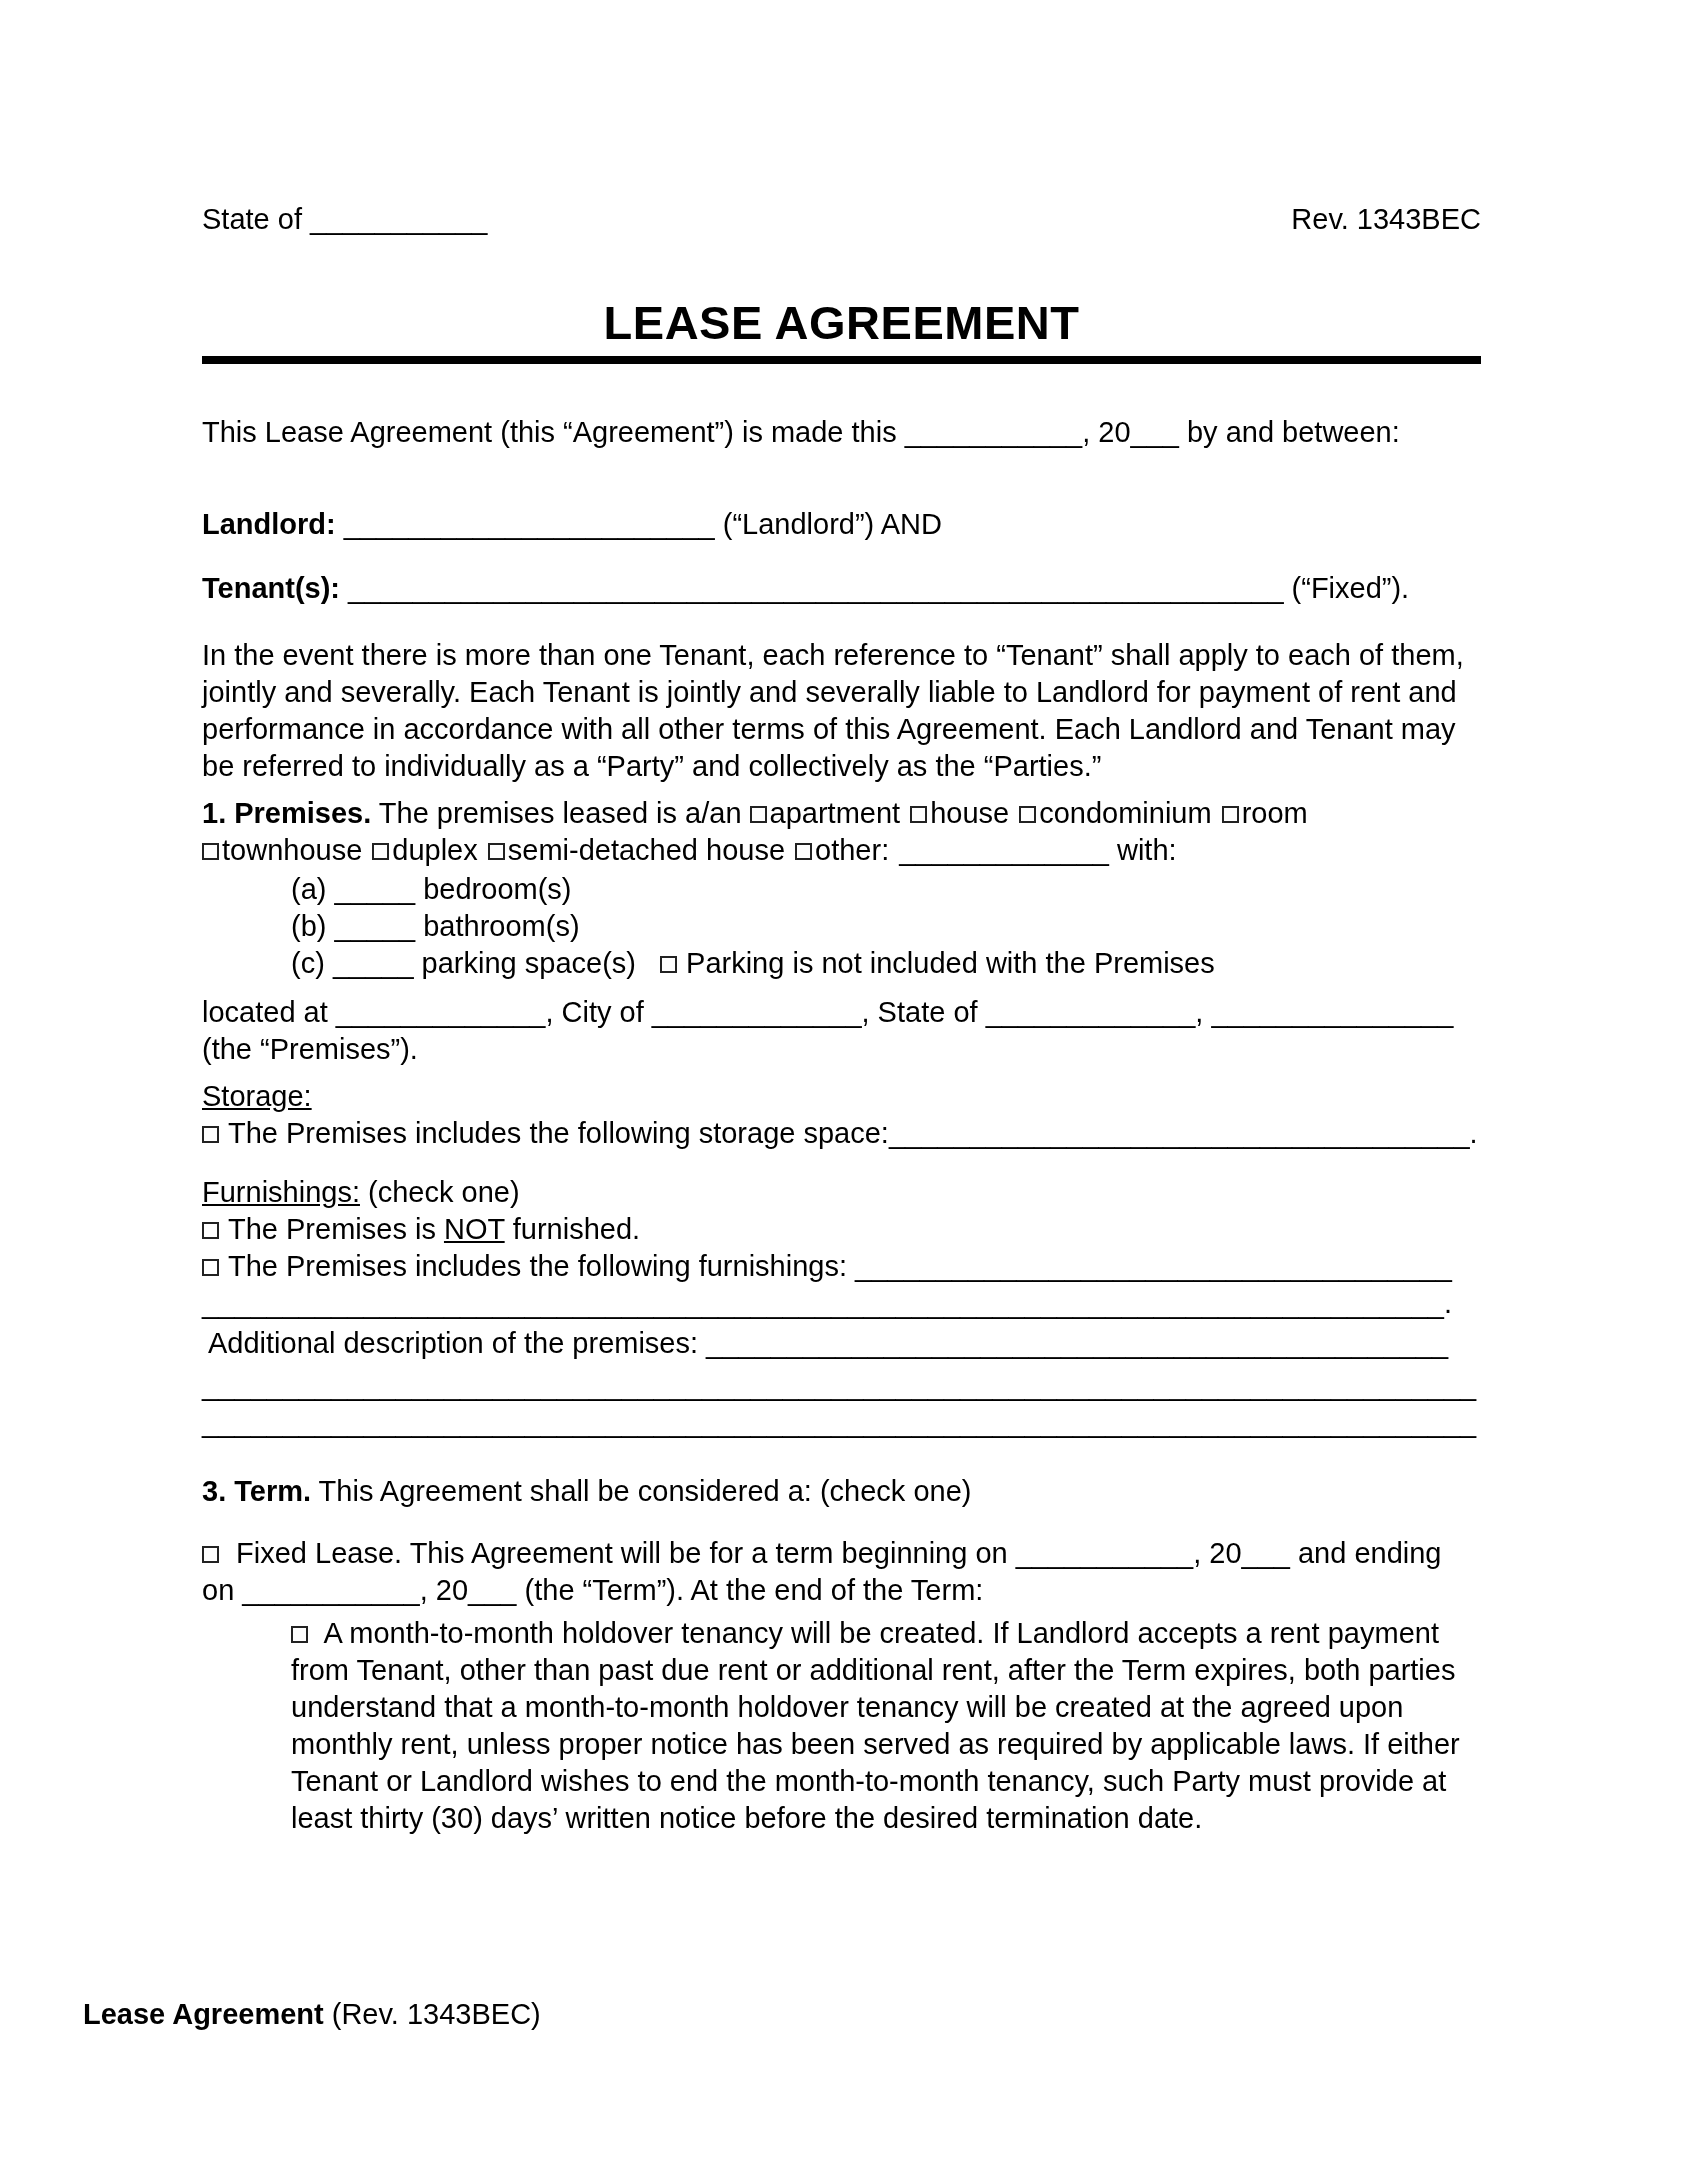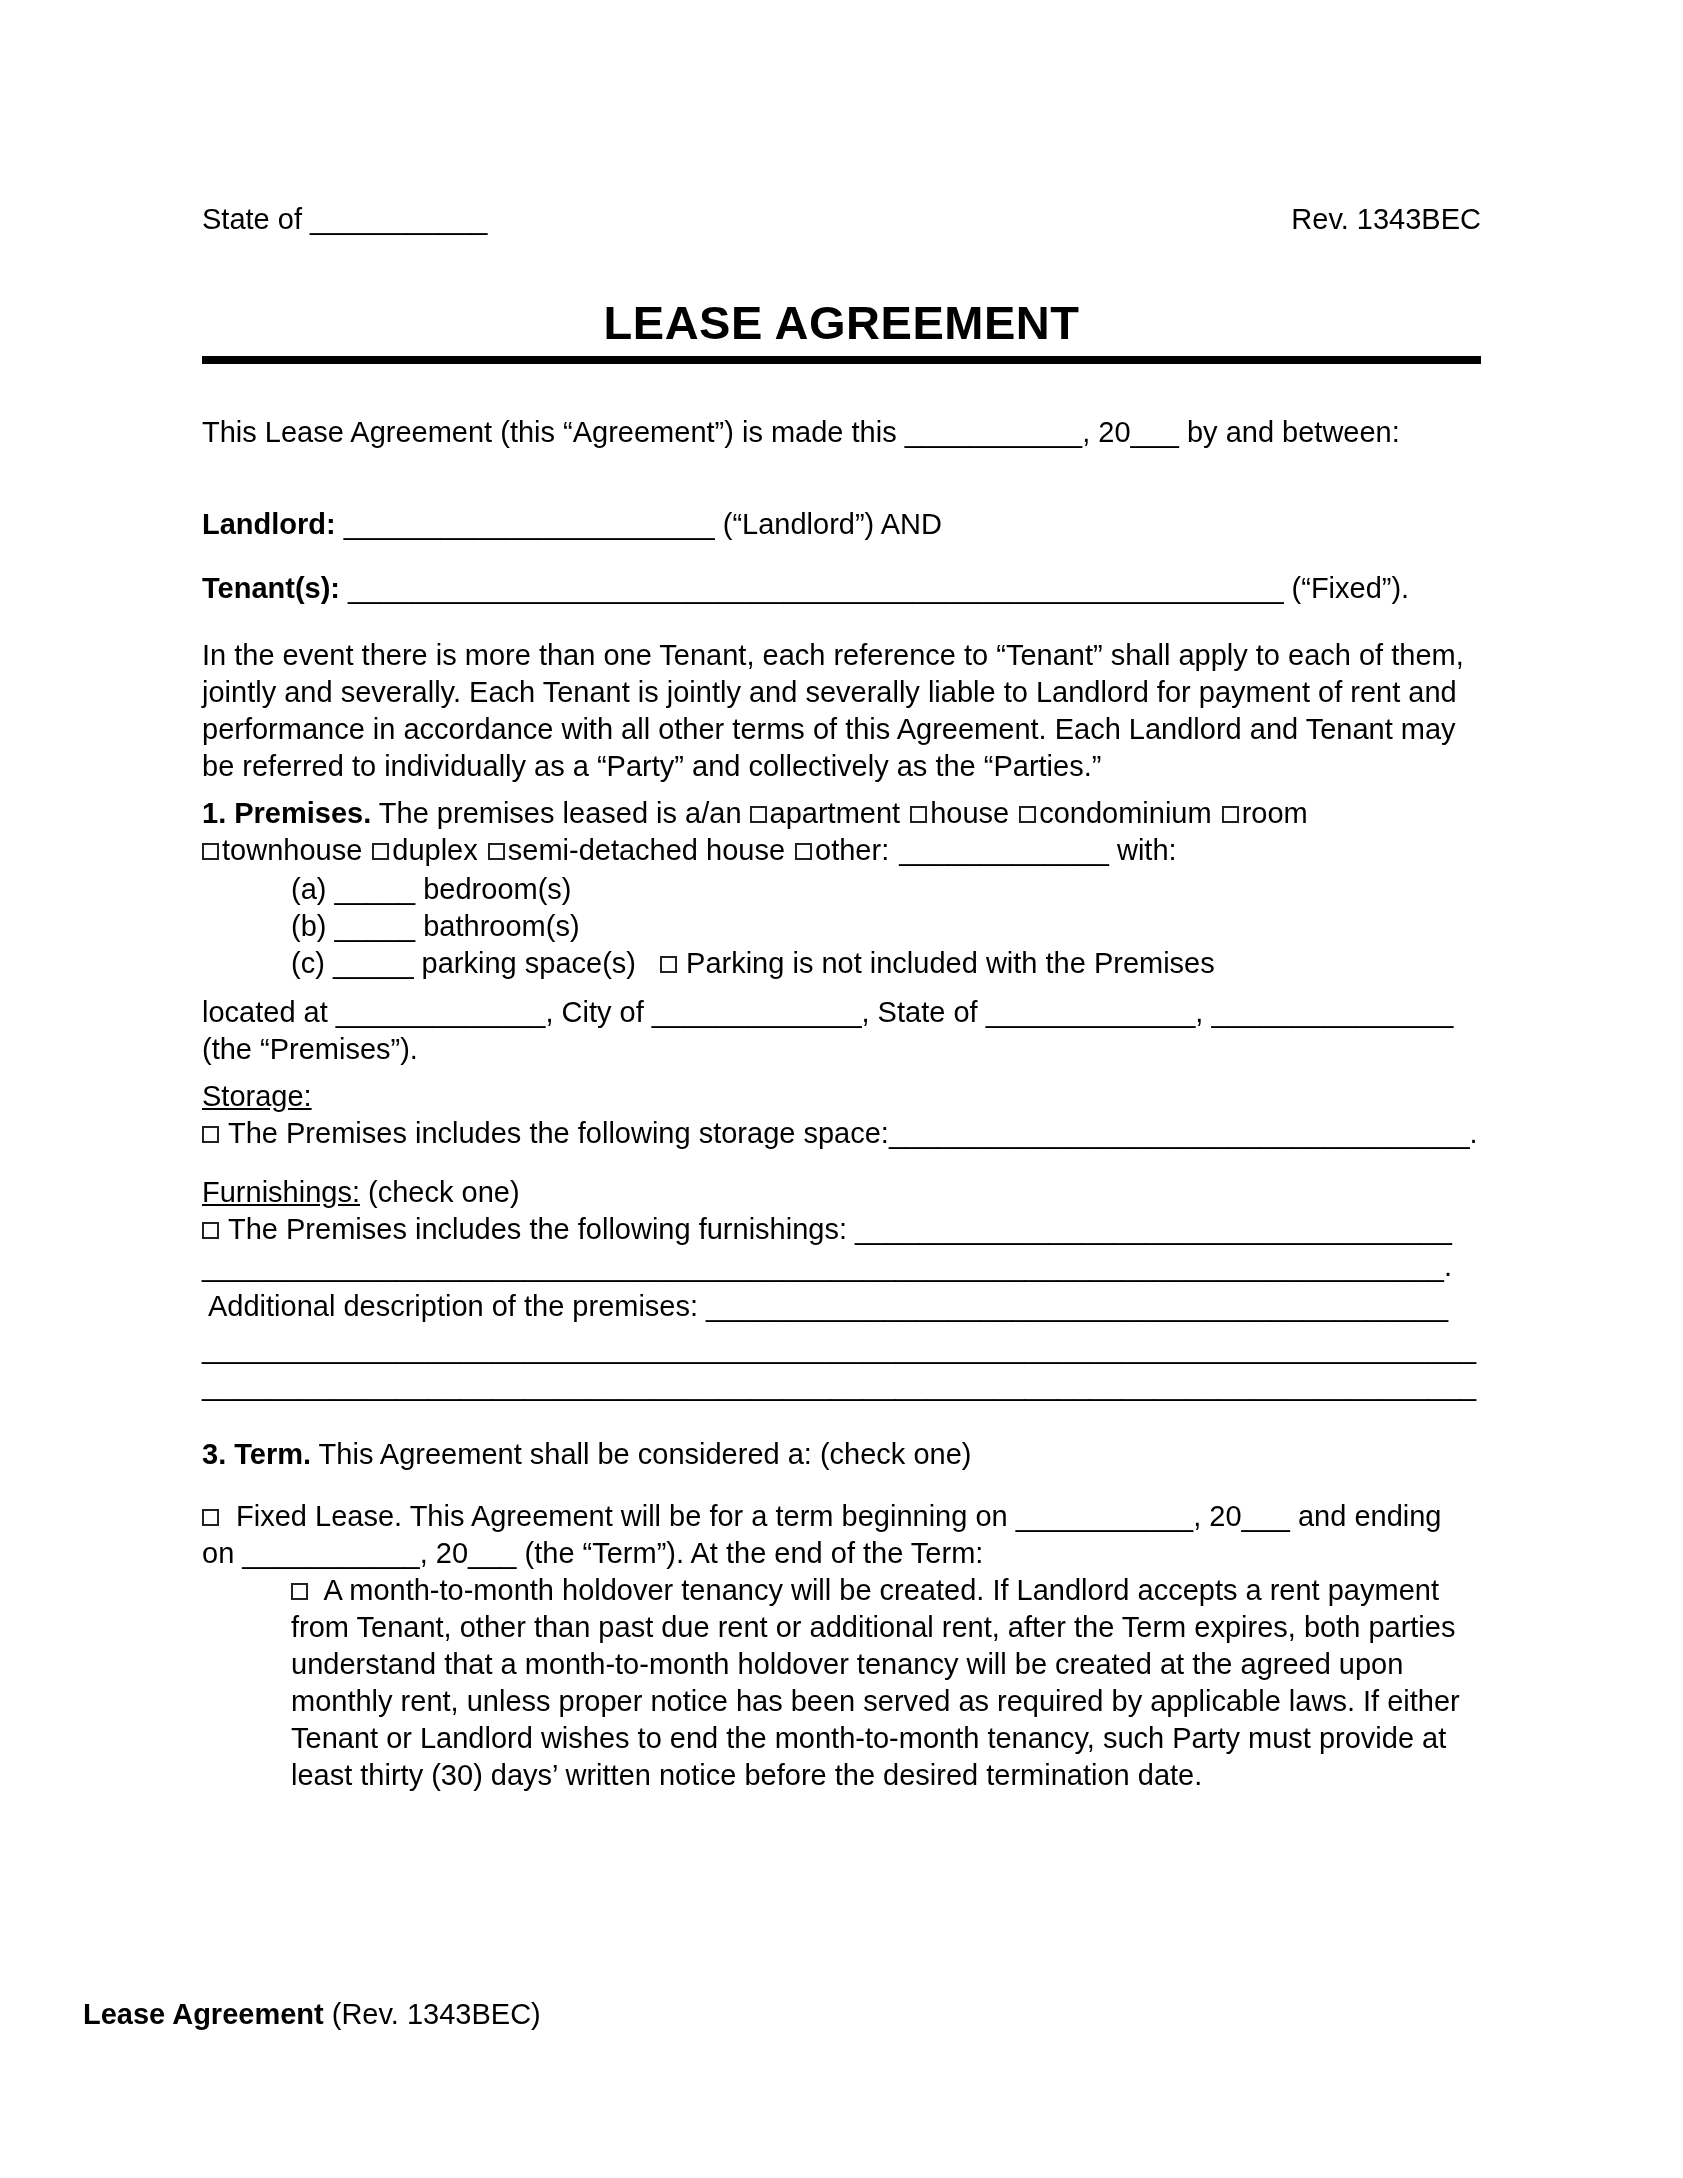--- a/index.html
+++ b/index.html
@@ -16,21 +16,21 @@
   .b { font-weight:700; }
   .u { text-decoration:underline; }
   .para { }
   .cb {
     display:inline-block; width:17px; height:17px;
     border:2px solid #222; margin-right:3px; background:#fff;
   }
   .cb-sp { margin-right:9px; }
   .opt { white-space:nowrap; margin-right:10px; }
   .abc { margin-left:89px; }
-  .holdover { margin-left:89px; }
+  .holdover { margin-left:89px;margin-top:6px; }
   .addl { padding-left:6px; }
   .footer { position:absolute; left:83px; top:1996px; }
 </style>
 </head>
 <body>
 
 <div class="content">
 
   <div class="hdr">
     <span>State of ___________</span>
@@ -82,20 +82,23 @@
     <span class="u">Storage:</span>
   </div>
   <div class="para">
     <span class="cb cb-sp"></span><span>The Premises includes the following storage space:</span><span>____________________________________</span><span>.</span>
   </div>
 
   <div class="para" style="margin-top:22px">
     <span class="u">Furnishings:</span><span> (check one)</span>
   </div>
   <div class="para">
+    <span class="cb cb-sp"></span><span>The Premises is </span><span class="u">NOT</span><span> furnished.</span>
+  </div>
+  <div class="para">
     <span class="cb cb-sp"></span><span>The Premises includes the following furnishings: </span><span>_____________________________________</span>
   </div>
   <div class="para">_____________________________________________________________________________.</div>
 
   <div class="para addl" style="margin-top:3px">
     <span>Additional description of the premises: </span><span>______________________________________________</span>
   </div>
   <div class="para" style="margin-top:5px">_______________________________________________________________________________</div>
   <div class="para">_______________________________________________________________________________</div>
 

